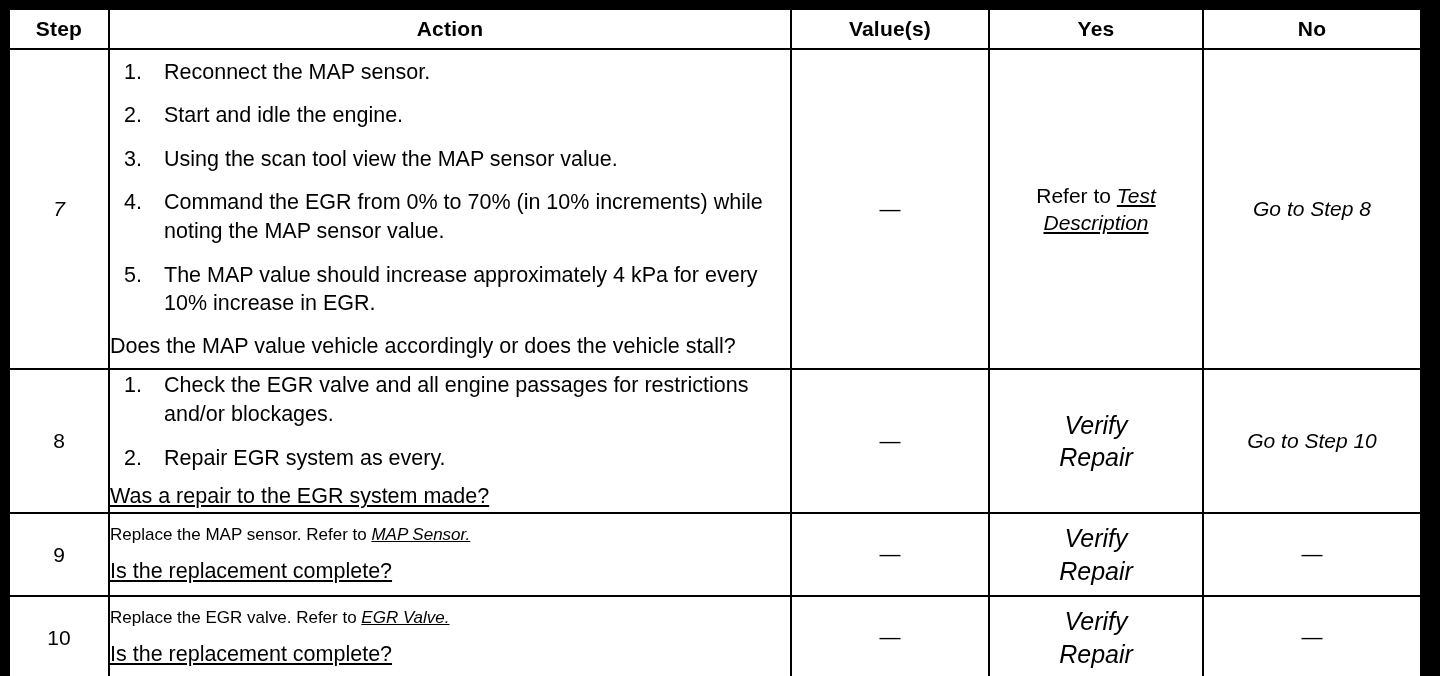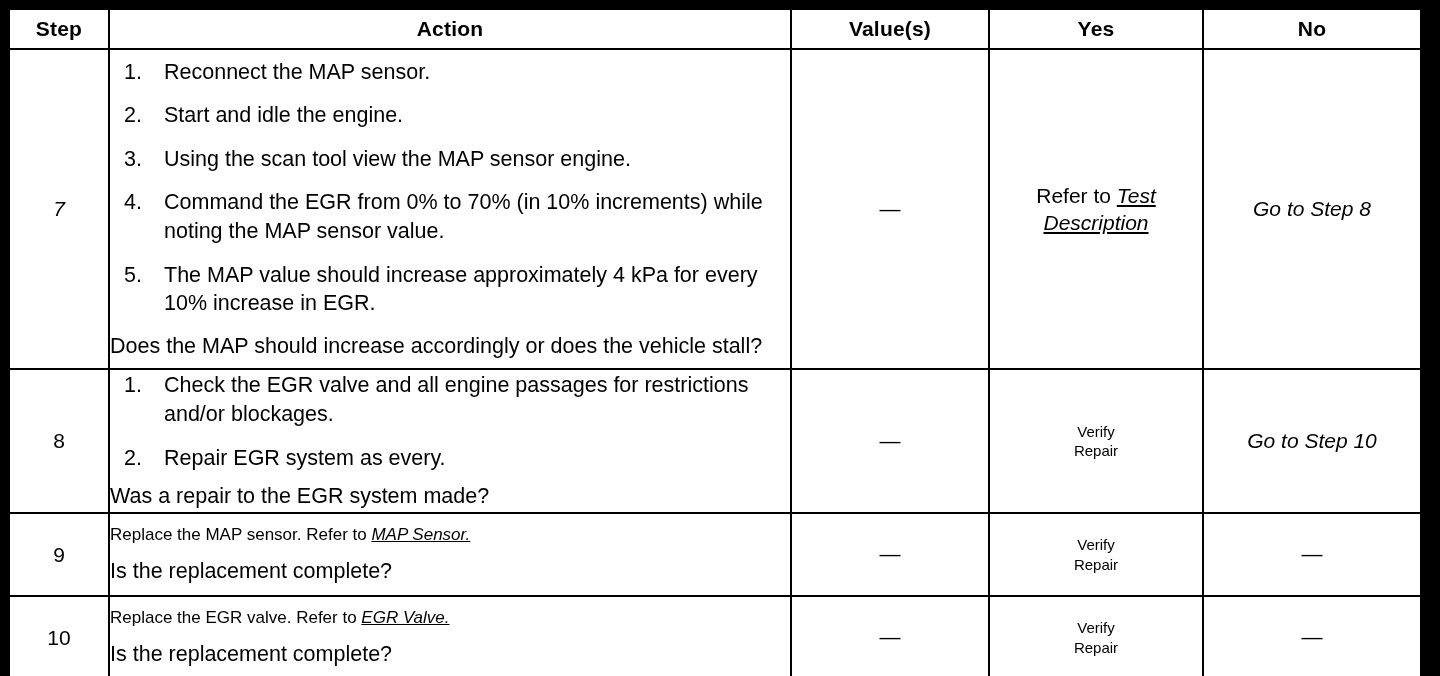--- a/index.html
+++ b/index.html
@@ -97,40 +97,41 @@
     padding: 0;
     font-size: 21.5px;
     line-height: 1.33;
   }
   p.lead {
     margin: 0;
     padding: 0;
     font-size: 17px;
     line-height: 1.33;
   }
-  p.question.tight { margin-top: 10px; }
+  p.question.tight { margin-top: 10px; text-decoration: underline; }
 
   .ital { font-style: italic; text-decoration: underline; }
 
   td.value-cell,
   td.yes-cell,
   td.no-cell {
     text-align: center;
     font-size: 21px;
     line-height: 1.28;
   }
 
   .dash {
     display: inline-block;
     font-size: 21px;
     line-height: 1;
   }
 
   .verify {
-    font-size: 15px;
+    font-style: italic;
+    font-size: 25px;
     line-height: 1.3;
     display: block;
   }
   .goto {
     font-style: italic;
     font-size: 21px;
     line-height: 1.3;
     display: block;
   }
   .refer-line {
@@ -175,30 +176,30 @@
 
         <td class="action-cell">
           <ol class="steps">
             <li>
               <span class="num">1.</span><span>Reconnect the MAP sensor.</span>
             </li>
             <li>
               <span class="num">2.</span><span>Start and idle the engine.</span>
             </li>
             <li>
-              <span class="num">3.</span><span>Using the scan tool view the MAP sensor engine.</span>
+              <span class="num">3.</span><span>Using the scan tool view the MAP sensor value.</span>
             </li>
             <li>
               <span class="num">4.</span><span>Command the EGR from 0% to 70% (in 10% increments) while noting the MAP sensor value.</span>
             </li>
             <li>
               <span class="num">5.</span><span>The MAP value should increase approximately 4 kPa for every 10% increase in EGR.</span>
             </li>
           </ol>
-          <p class="question">Does the MAP should increase accordingly or does the vehicle stall?</p>
+          <p class="question">Does the MAP value vehicle accordingly or does the vehicle stall?</p>
         </td>
 
         <td class="value-cell">
           <span class="dash">—</span>
         </td>
 
         <td class="yes-cell va-bottom pad-bottom-lg">
           <span class="refer-line"><span>Refer to </span><span class="ital">Test Description</span></span>
         </td>
 

